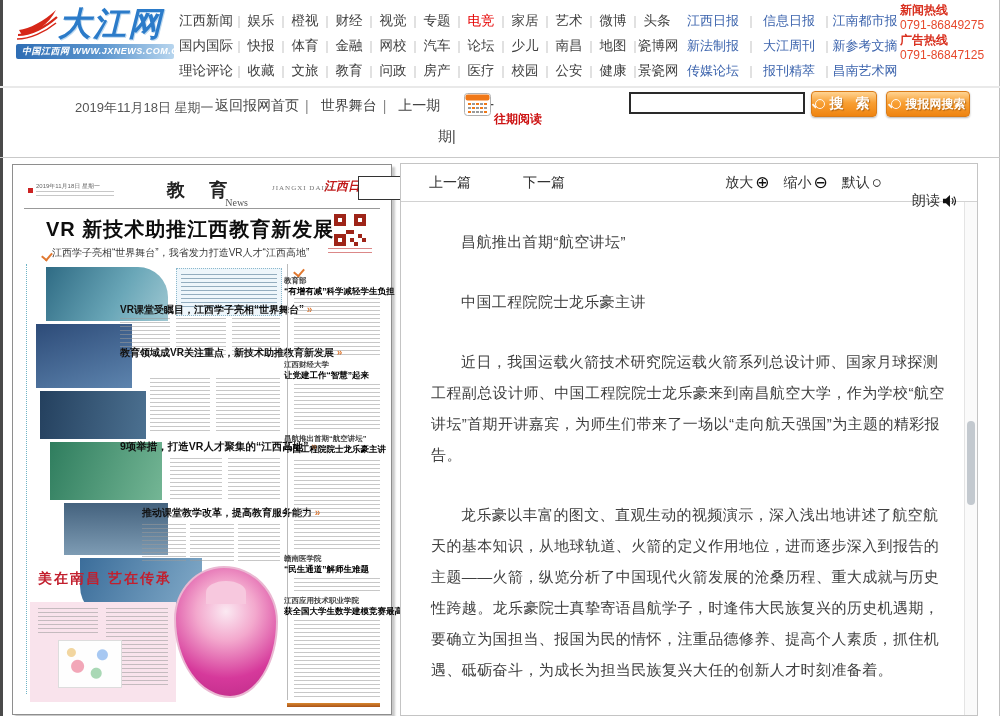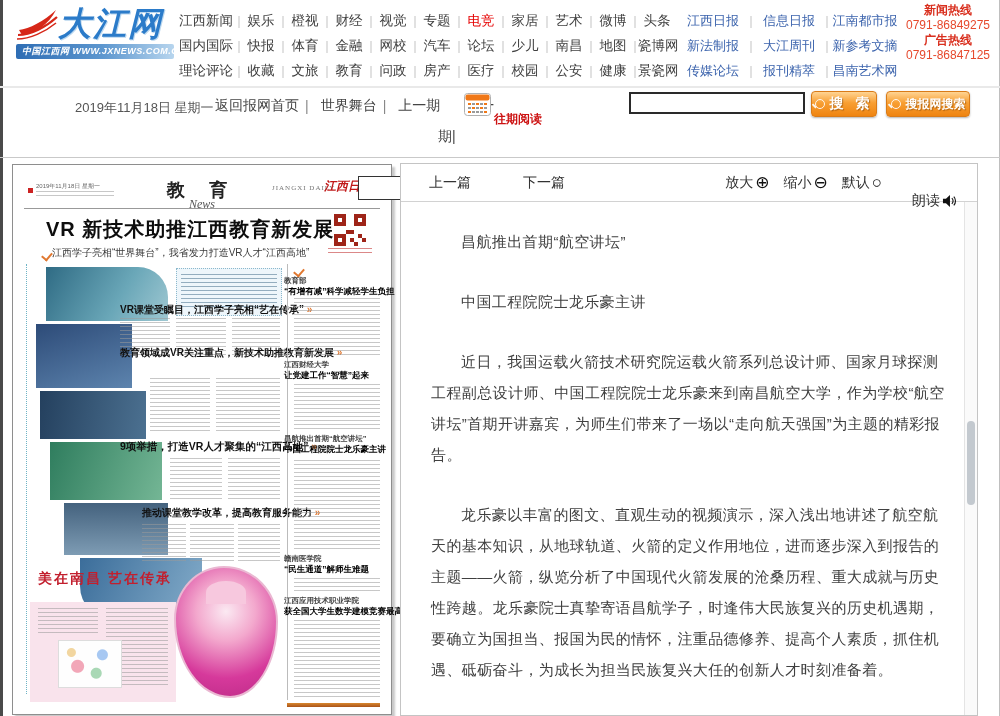--- a/index.html
+++ b/index.html
@@ -24,21 +24,21 @@
   .nav-row{height:25px;line-height:25px;white-space:nowrap;font-size:13.5px;color:#444;}
   .nlink{display:inline-block;width:38px;text-align:center;color:#404040;cursor:pointer;white-space:nowrap;}
   .nlink.w1{width:60px;}
   .nlink.hot{color:#e60000;}
   .nsep{display:inline-block;width:6px;text-align:center;color:#ccc;}
 
   .papers-nav{position:absolute;left:680px;top:8px;}
   .plink{display:inline-block;width:66px;text-align:center;color:#3c64ad;font-size:13px;cursor:pointer;white-space:nowrap;}
   .psep{display:inline-block;width:10px;text-align:center;color:#ccc;}
 
-  .hotlines{position:absolute;left:900px;top:3px;width:96px;text-align:center;line-height:15px;}
+  .hotlines{position:absolute;left:900px;top:3px;width:96px;text-align:left;line-height:15px;}
   .hl-label{color:#d9301f;font-size:12px;font-weight:bold;}
   .hl-number{color:#e6492d;font-size:12px;}
 
   .hr1{position:absolute;left:0;top:86px;width:1000px;height:2px;background:#e9e9e9;}
   .hr2{position:absolute;left:0;top:157px;width:1000px;height:1px;background:#c9c9c9;}
 
   
   .date-text{position:absolute;left:75px;top:99px;font-size:13px;color:#555;}
   .bar-links{position:absolute;left:215px;top:97px;font-size:14px;color:#444;display:flex;align-items:center;}
   .bar-links .lnk{cursor:pointer;}
@@ -61,22 +61,22 @@
 
   
   .thumb{position:absolute;left:12px;top:164px;width:378px;height:549px;background:#fff;
     border:1px solid #8e8e8e;box-shadow:3px 3px 2px #c9c9c9;cursor:pointer;}
   .np{position:absolute;left:11px;top:7px;width:356px;height:535px;}
   .np .stripes{position:absolute;background:repeating-linear-gradient(to bottom,#9a9a9a 0,#9a9a9a 1px,transparent 1px,transparent 4px);opacity:.55;}
   .np-red-sq{position:absolute;left:4px;top:16px;width:5px;height:5px;background:#c22;}
   .np-date{position:absolute;left:12px;top:10px;font-size:6px;color:#666;white-space:nowrap;}
   .np-section{position:absolute;left:132px;top:6px;width:92px;text-align:center;
     font-family:"Liberation Serif","DejaVu Serif",serif;font-weight:bold;font-size:18px;letter-spacing:10px;color:#222;}
-  .np-section-en{position:absolute;left:132px;top:25px;width:92px;text-align:center;
-    font-family:"Liberation Serif","DejaVu Serif",serif;font-style:italic;font-size:12px;color:#555;}
+  .np-section-en{position:absolute;left:132px;top:25px;width:92px;text-align:right;
+    font-family:"Liberation Serif","DejaVu Serif",serif;font-size:10px;color:#555;}
   .np-mast-en{position:absolute;left:248px;top:12px;font-size:7px;color:#777;
     font-family:"Liberation Serif","DejaVu Serif",serif;letter-spacing:1px;}
   .np-mast-cn{position:absolute;left:300px;top:6px;font-size:12px;font-weight:bold;font-style:italic;color:#c01818;}
   .np-pageno{position:absolute;left:334px;top:4px;width:20px;height:22px;border:1px solid #333;
     font-family:"Liberation Serif","DejaVu Serif",serif;font-weight:bold;font-size:15px;color:#111;
     display:flex;align-items:center;justify-content:center;background:#fff;padding-left:48px;}
   .np-hairline{position:absolute;left:0;top:36px;width:356px;height:1px;background:#999;}
   .np-headline{position:absolute;left:22px;top:44px;width:290px;font-size:20px;font-weight:800;
     color:#0d0d0d;letter-spacing:1px;white-space:nowrap;}
   .np-subhead{position:absolute;left:28px;top:74px;width:270px;font-size:10px;color:#3a3a3a;white-space:nowrap;}
@@ -268,21 +268,21 @@
     <div class="ph ph2"></div>
     <div class="ph ph3"></div>
     <div class="ph ph4"></div>
     <div class="ph ph5"></div>
     <div class="ph ph6"></div>
 
     <div class="np-lede">
         <div class="in"></div>
       </div>
 
-    <div class="np-h np-h1"><span>VR课堂受瞩目，江西学子亮相“艺在传承”</span> <span class="arr">»</span></div>
+    <div class="np-h np-h1"><span>VR课堂受瞩目，江西学子亮相“世界舞台”</span> <span class="arr">»</span></div>
     <div class="stripes" style="left:96px;top:146px;width:50px;height:40px;"></div>
     <div class="stripes" style="left:152px;top:146px;width:50px;height:40px;"></div>
     <div class="stripes" style="left:208px;top:146px;width:48px;height:40px;"></div>
 
     <div class="np-h np-h2"><span>教育领域成VR关注重点，新技术助推教育新发展</span> <span class="arr">»</span></div>
     <div class="stripes" style="left:126px;top:206px;width:60px;height:56px;"></div>
     <div class="stripes" style="left:192px;top:206px;width:64px;height:56px;"></div>
 
     <div class="np-h np-h3"><span>9项举措，打造VR人才聚集的“江西高地”</span> <span class="arr">»</span></div>
     <div class="stripes" style="left:146px;top:286px;width:52px;height:42px;"></div>

